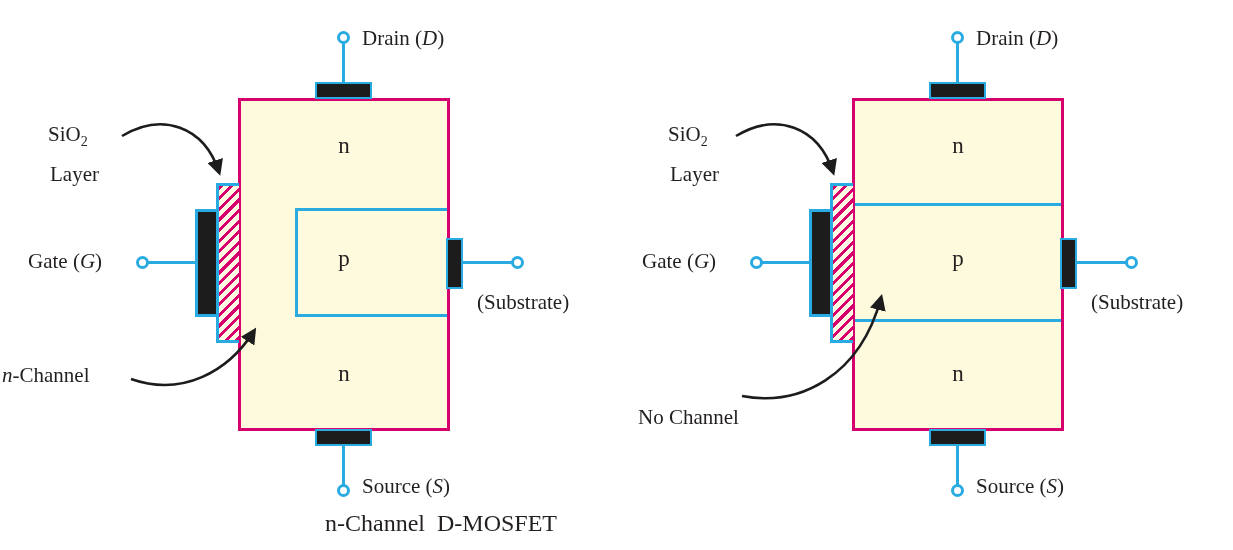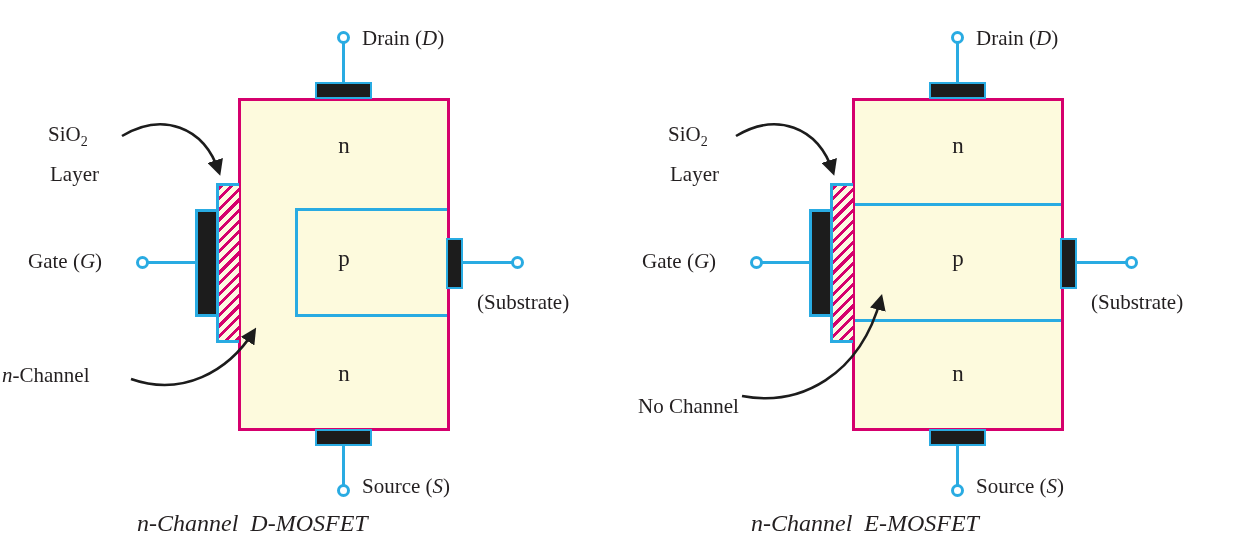--- a/index.html
+++ b/index.html
@@ -15,21 +15,21 @@
   .term-circle{width:13px;height:13px;border:3px solid #29abe2;border-radius:50%;background:#ffffff;z-index:3;}
   .p-open{border:3px solid #29abe2;border-right:none;z-index:2;}
   .p-band{border-top:3px solid #29abe2;border-bottom:3px solid #29abe2;z-index:2;}
   .gate-metal{background:#1c1c1c;border:3px solid #29abe2;border-right:none;z-index:3;}
   .oxide{
     border:3px solid #29abe2;border-right:none;z-index:3;
     background:repeating-linear-gradient(135deg,#d5006d 0 3px,#fdf9e2 3px 7.5px);
   }
   .lbl{position:absolute;font-size:21px;line-height:1.15;white-space:nowrap;z-index:4;}
   .region-lbl{position:absolute;width:212px;text-align:center;font-size:23px;line-height:1;z-index:4;}
-  .caption{position:absolute;width:420px;text-align:left;font-size:24px;font-style:italic;white-space:pre;z-index:4;}
+  .caption{position:absolute;width:420px;text-align:right;font-size:24px;white-space:pre;z-index:4;}
   .sub{font-size:14px;vertical-align:-5px;}
   .arrows{position:absolute;left:0;top:0;z-index:5;pointer-events:none;}
   .arrows path.curve{fill:none;stroke:#1c1c1c;stroke-width:2.6px;}
 </style>
 </head>
 <body>
 
 <div class="canvas">
 
   <section class="diagram" style="left:0">
@@ -108,28 +108,27 @@
 
     <div class="abs gate-metal" style="left:195px;top:209px;width:22px;height:108px"></div>
     <div class="abs oxide" style="left:216px;top:183px;width:23px;height:160px"></div>
     <div class="abs stem" style="left:147px;top:261px;width:50px;height:3px"></div>
     <div class="abs term-circle" style="left:136px;top:256px"></div>
     <div class="lbl" style="left:28px;top:249px"><span>Gate (</span><i>G</i><span>)</span></div>
 
     <div class="lbl" style="left:54px;top:122px"><span>SiO</span><span class="sub">2</span></div>
     <div class="lbl" style="left:56px;top:162px">Layer</div>
 
-    <div class="lbl" style="left:24px;top:394px"><i></i><span>No Channel</span></div>
+    <div class="lbl" style="left:24px;top:405px"><i></i><span>No Channel</span></div>
 
     <svg class="arrows" width="620" height="550">
       <defs>
         <marker id="ahR" viewBox="0 0 10 10" refX="7.5" refY="5" markerWidth="6.2" markerHeight="6.2" orient="auto">
           <path d="M0 0 L10 5 L0 10 z" fill="#1c1c1c"></path>
         </marker>
       </defs>
       <path class="curve" d="M 122 136 C 162 112, 204 126, 219 172" marker-end="url(#ahR)"></path>
       <path class="curve" d="M 128 396 C 186 407, 246 376, 267 298" marker-end="url(#ahR)"></path>
     </svg>
 
-    <div class="caption" style="left:137px;top:510px">n-Channel  E-MOSFET</div>
   </section>
 
 </div>
 
 </body></html>

